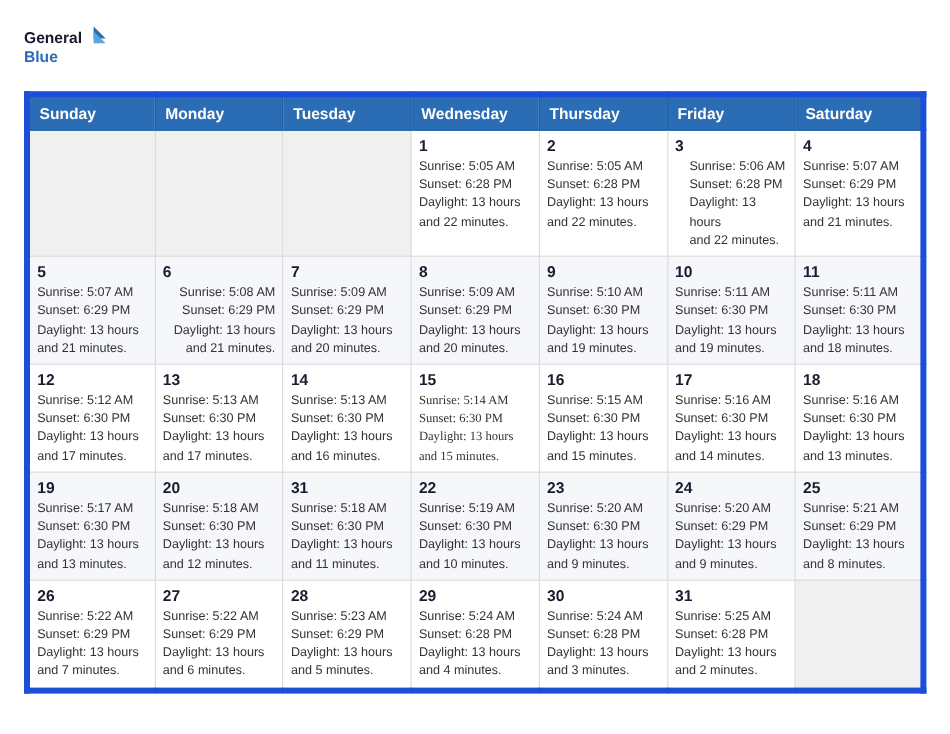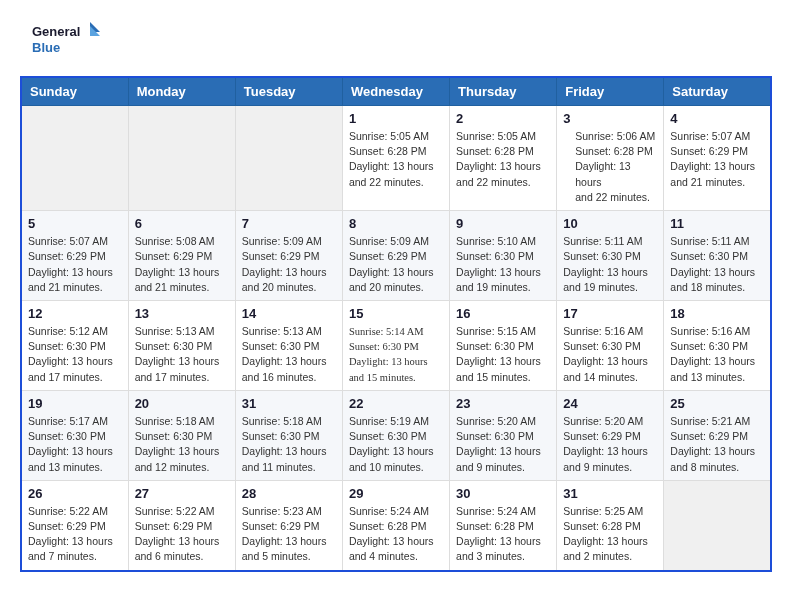--- a/index.html
+++ b/index.html
@@ -13,39 +13,38 @@
     .header {
       display: flex;
       justify-content: space-between;
       align-items: flex-start;
       margin-bottom: 16px;
     }
     .logo {
       display: flex;
       align-items: center;
       gap: 4px;
-      margin-left: 12px;
     }
     .title-block {
       text-align: right;
     }
     .calendar-title {
       font-size: 36px;
       font-weight: bold;
       color: #1a1a2e;
       line-height: 1.1;
     }
     .calendar-subtitle {
       font-size: 16px;
       color: #333;
     }
     .calendar-table {
       width: 100%;
       border-collapse: collapse;
-      border: 2px solid #1d4ed8;
+      border: 5px solid #1d4ed8;
       padding-left: 26px;
     }
     .calendar-table th {
       background-color: #2a6db5;
       color: #fff;
       text-align: left;
       padding: 6px 8px;
       font-size: 13px;
       font-weight: bold;
       border: 1px solid #2060a0;
@@ -146,21 +145,21 @@
       <tr>
         <td>
           <span class="day-number">5</span>
           <div class="day-info" style="white-space: pre-line;">Sunrise: 5:07 AM
 Sunset: 6:29 PM
 Daylight: 13 hours
 and 21 minutes.</div>
         </td>
         <td>
           <span class="day-number">6</span>
-          <div class="day-info" style="white-space: pre-line;">Sunrise: 5:08 AM
+          <div class="day-info" style="white-space: pre-line; text-align: right;">Sunrise: 5:08 AM
 Sunset: 6:29 PM
 Daylight: 13 hours
 and 21 minutes.</div>
         </td>
         <td>
           <span class="day-number">7</span>
           <div class="day-info" style="white-space: pre-line;">Sunrise: 5:09 AM
 Sunset: 6:29 PM
 Daylight: 13 hours
 and 20 minutes.</div>

